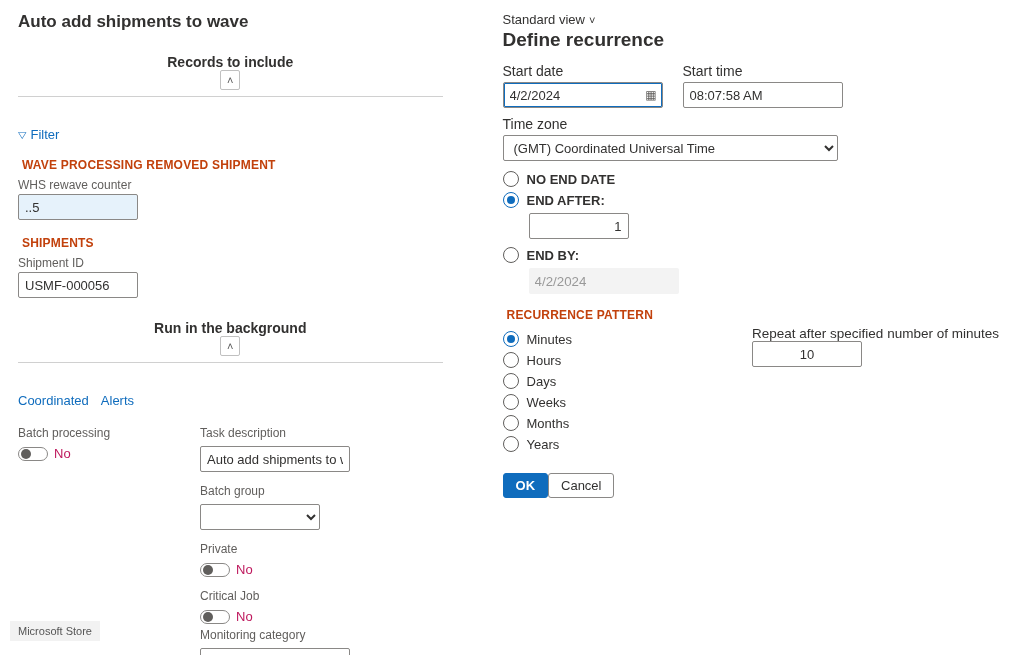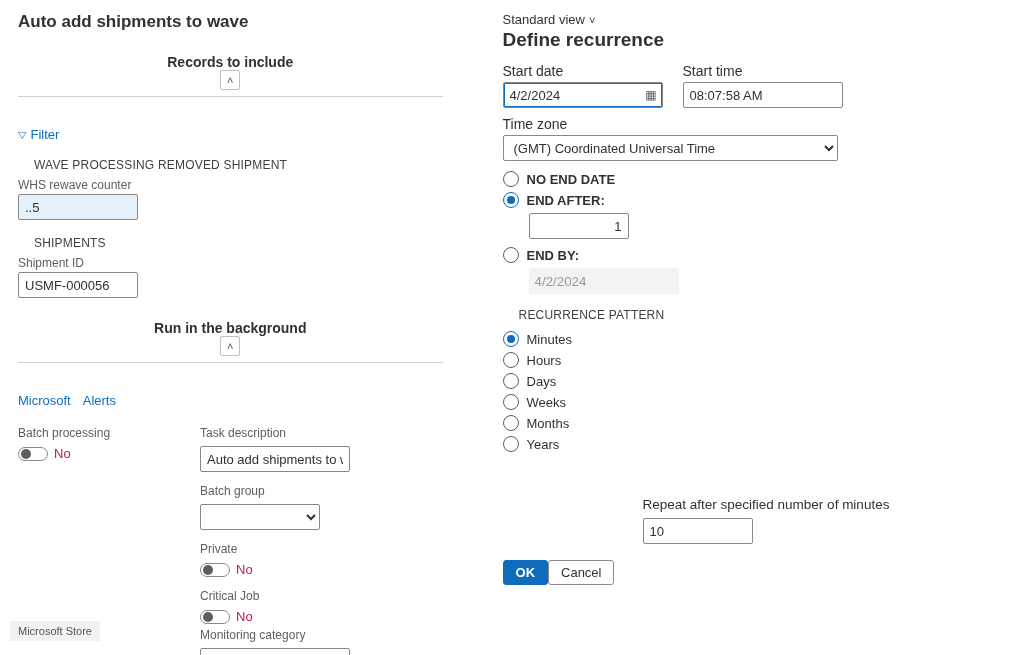--- a/index.html
+++ b/index.html
@@ -36,21 +36,21 @@
     border: 1px solid #c0c0c0; border-radius: 2px;
     display: flex; align-items: center; justify-content: center;
     font-size: 11px; color: #555; cursor:pointer;
     background:#fff;
   }
 
   .link-row { padding: 6px 0; display:flex; gap:12px; }
   .link { color: #0f6cbd; font-size: 13px; cursor:pointer;margin-top:24px; }
   .funnel-icon::before { content: "▽"; font-size: 11px; margin-right:4px; color:#0f6cbd; display:inline-block; transform: scaleY(0.8); }
 
-  .sub-head { font-size: 12px; font-weight: 400; color:#404040; margin: 10px 0 2px 16px; letter-spacing: 0.2px;}
+  .sub-head { font-size: 12px; font-weight: 700; color:#c2410c; margin: 10px 0 2px 4px; letter-spacing: 0.2px;}
   .field-lbl { font-size: 12px; font-weight: 400; color:#605e5c; margin: 6px 0 2px 0;}
   input.txt, select.sel {
     border: 1px solid #8a8886;
     border-radius: 2px;
     font-size: 13px;
     padding: 3px 6px;
     height: 26px;
     background:#fff;
     color:#323130;
   }
@@ -109,23 +109,23 @@
     width:16px; height:16px; border-radius:50%; border:1.5px solid #605e5c;
     display:inline-flex; align-items:center; justify-content:center;
     cursor:pointer; flex-shrink:0;
   }
   .radio.checked{ border-color:#0f6cbd;}
   .radio.checked::after{ content:""; width:8px; height:8px; border-radius:50%; background:#0f6cbd;}
   .radio-lbl{ font-size:13px; }
   .radio-lbl.bold{ font-weight:700; }
   .num-input{ width:100px; text-align:right; margin-left:26px;}
   .disabled-date{ width:150px; border:none; background:#f3f3f3; color:#999; margin-left:26px; height:26px; padding:3px 6px; border-radius:2px;}
-  .pattern-columns{ display:flex; gap:40px; margin-top:4px;flex-direction:column;}
-  .hint{ font-size:13.5px; color:#323130; margin-bottom:6px;}
-  .count-input{ width:110px; text-align:left;}
+  .pattern-columns{ display:flex; gap:40px; margin-top:4px;}
+  .hint{ font-size:13.5px; color:#323130; }
+  .count-input{ width:110px; text-align:center;}
 </style>
 </head>
 <body>
 
 <div class="container">
 
   <div class="left">
     <h1 class="page-title">Auto add shipments to wave</h1>
 
     <div class="section-bar">
@@ -144,21 +144,21 @@
     <div class="sub-head" style="margin-top:16px;">SHIPMENTS</div>
     <div class="field-lbl">Shipment ID</div>
     <input class="txt sm-input" value="USMF-000056" style="">
 
     <div class="section-bar" style="margin-top:16px;">
       <span class="lbl">Run in the background</span>
       <span class="chev">˄</span>
     </div>
 
     <div class="link-row">
-      <span class="link">Microsoft</span>
+      <span class="link">Coordinated</span>
       <span class="link">Alerts</span>
     </div>
 
     <div class="two-col">
       <div class="col" style="width:150px;">
         <div class="field-lbl">Batch processing</div>
         <div class="toggle">
           <span class="toggle-track">
               <span class="toggle-thumb"></span>
             </span>

